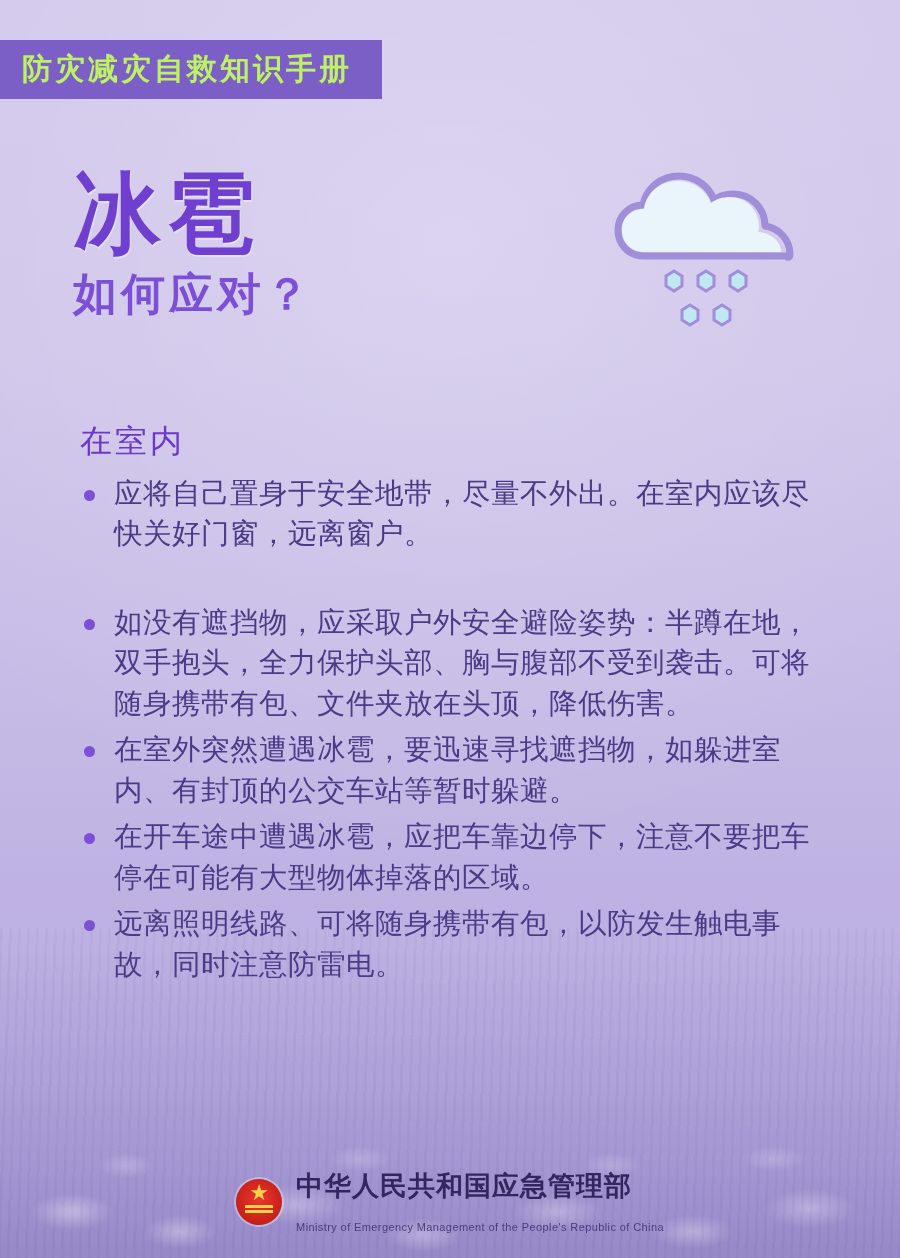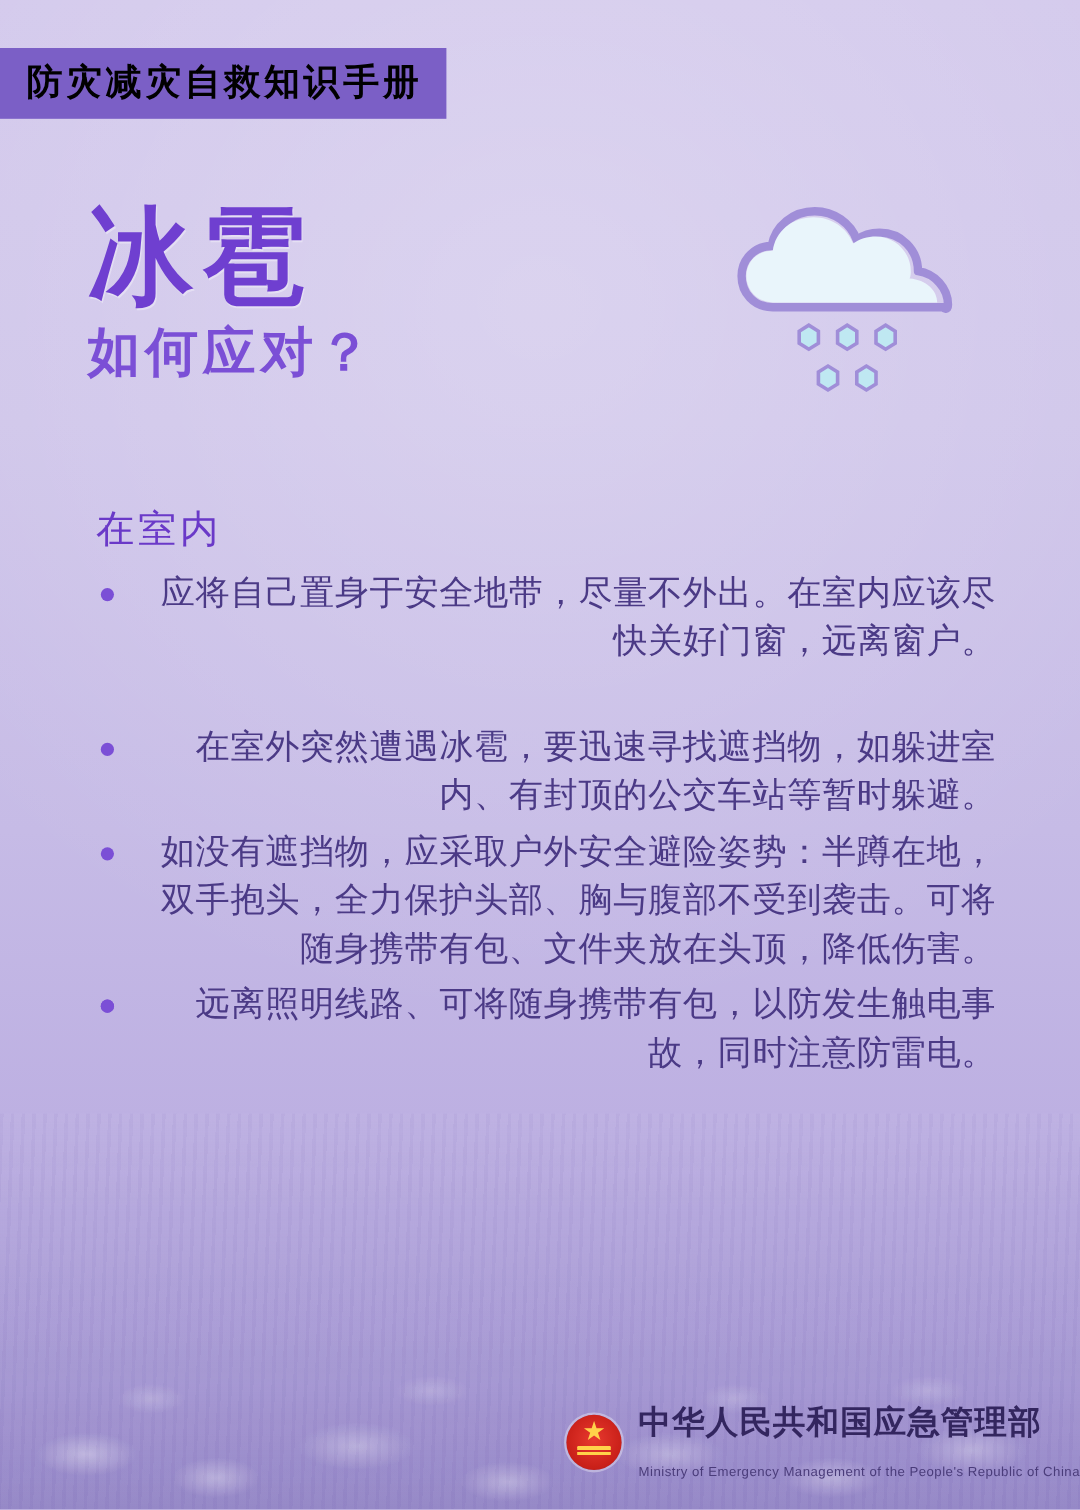--- a/index.html
+++ b/index.html
@@ -58,22 +58,22 @@
     background: radial-gradient(ellipse 120% 80% at 50% 20%, rgba(255,255,255,0.22), rgba(255,255,255,0) 60%);
     pointer-events: none;
   }
 
   
   .header-banner {
     position: absolute;
     left: 0;
     top: 40px;
     background: #7b5fc6;
-    color: #000000;
-    padding: 12px 20px 14px 22px;
+    color: #bef264;
+    padding: 12px 30px 14px 22px;
     font-size: 30px;
     font-weight: bold;
     letter-spacing: 3px;
     line-height: 1.1;
     font-family: "DejaVu Sans", "Liberation Sans", sans-serif;
     text-align: right;
   }
 
   
   .title-block {
@@ -125,21 +125,20 @@
     color: #6a39c8;
     letter-spacing: 3px;
     margin-bottom: 10px;
     font-family: "DejaVu Sans", "Liberation Sans", sans-serif;
     margin-top: 20px;
   }
   ul.bullets {
     list-style: none;
     margin: 0;
     padding: 0;
-    text-align: right;
   }
   ul.bullets li {
     position: relative;
     padding-left: 34px;
     margin-bottom: 6px;
     font-size: 28.5px;
     line-height: 1.42;
     color: #4b3a86;
     letter-spacing: 0.5px;
     font-family: "DejaVu Sans", "Liberation Sans", sans-serif;
@@ -158,21 +157,21 @@
   .gap-lg { height: 22px; }
 
   
   .footer {
     position: absolute;
     left: 0;
     right: 0;
     bottom: 24px;
     display: flex;
     align-items: center;
-    justify-content: flex-end;
+    justify-content: center;
     gap: 14px;
   }
   .emblem {
     width: 46px;
     height: 46px;
     border-radius: 50%;
     background: radial-gradient(circle at 50% 45%, #e8392f 0%, #c81f18 70%, #9d1610 100%);
     position: relative;
     box-shadow: 0 0 0 2px rgba(255,255,255,0.35);
     flex: 0 0 auto;
@@ -258,28 +257,29 @@
         </li>
       </ul>
     </div>
 
     <div class="gap-lg"></div>
 
     <div class="section">
       <ul class="bullets">
         <li>
           <span class="dot"></span>
+          <span>如没有遮挡物，应采取户外安全避险姿势：半蹲在地，双手抱头，全力保护头部、胸与腹部不受到袭击。可将随身携带有包、文件夹放在头顶，降低伤害。</span>
+        </li>
+        <li>
+          <span class="dot"></span>
           <span>在室外突然遭遇冰雹，要迅速寻找遮挡物，如躲进室内、有封顶的公交车站等暂时躲避。</span>
         </li>
         <li>
           <span class="dot"></span>
-          <span>如没有遮挡物，应采取户外安全避险姿势：半蹲在地，双手抱头，全力保护头部、胸与腹部不受到袭击。可将随身携带有包、文件夹放在头顶，降低伤害。</span>
-        </li>
-        <li>
-          <span class="dot"></span>
+          <span>在开车途中遭遇冰雹，应把车靠边停下，注意不要把车停在可能有大型物体掉落的区域。</span>
         </li>
         <li>
           <span class="dot"></span>
           <span>远离照明线路、可将随身携带有包，以防发生触电事故，同时注意防雷电。</span>
         </li>
       </ul>
     </div>
 
   </div>
 

